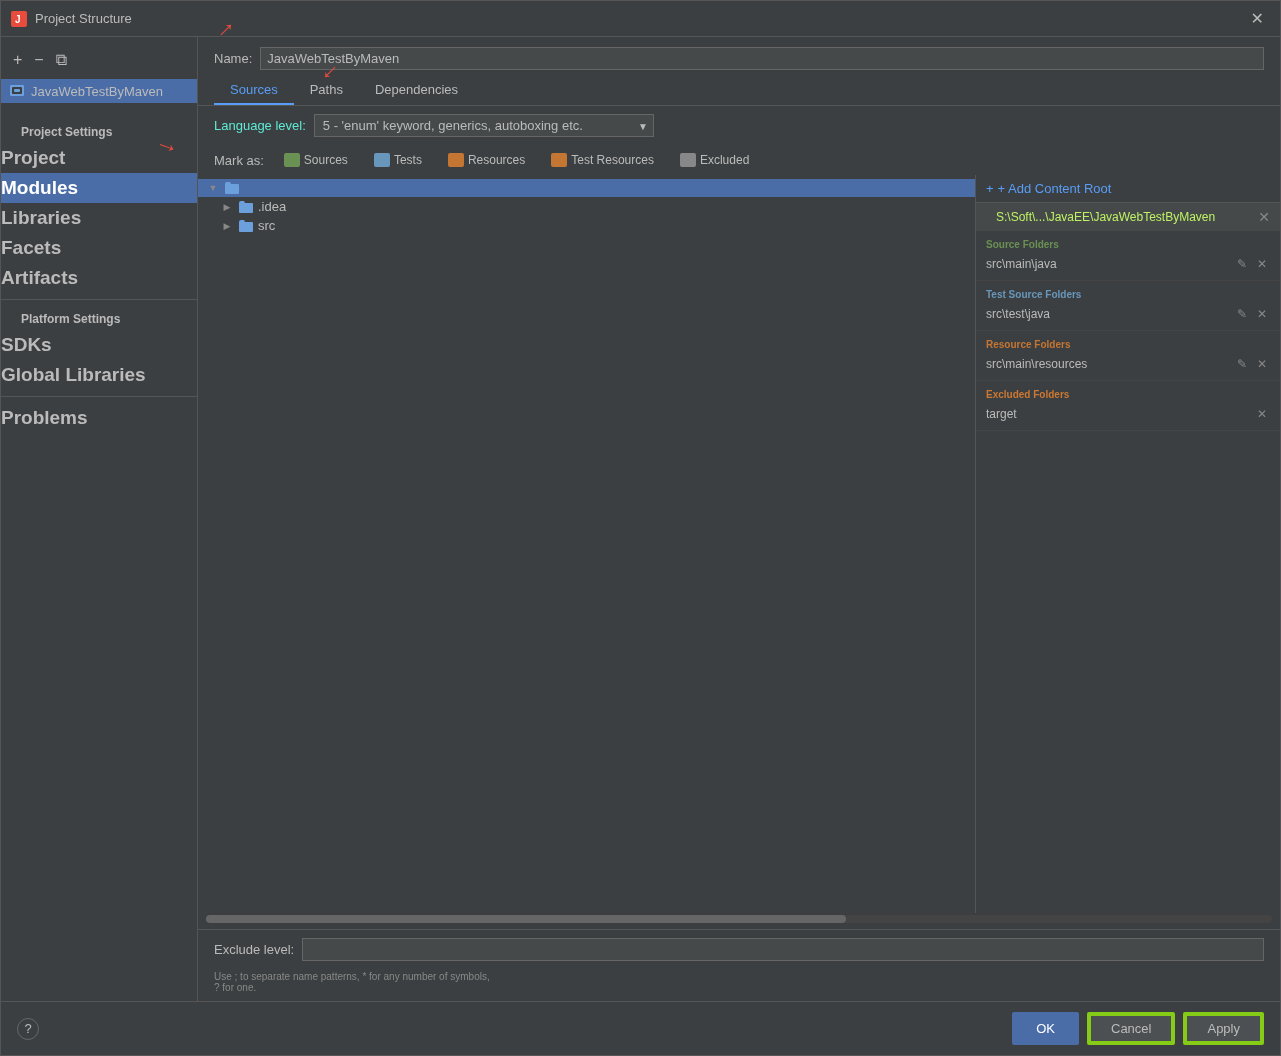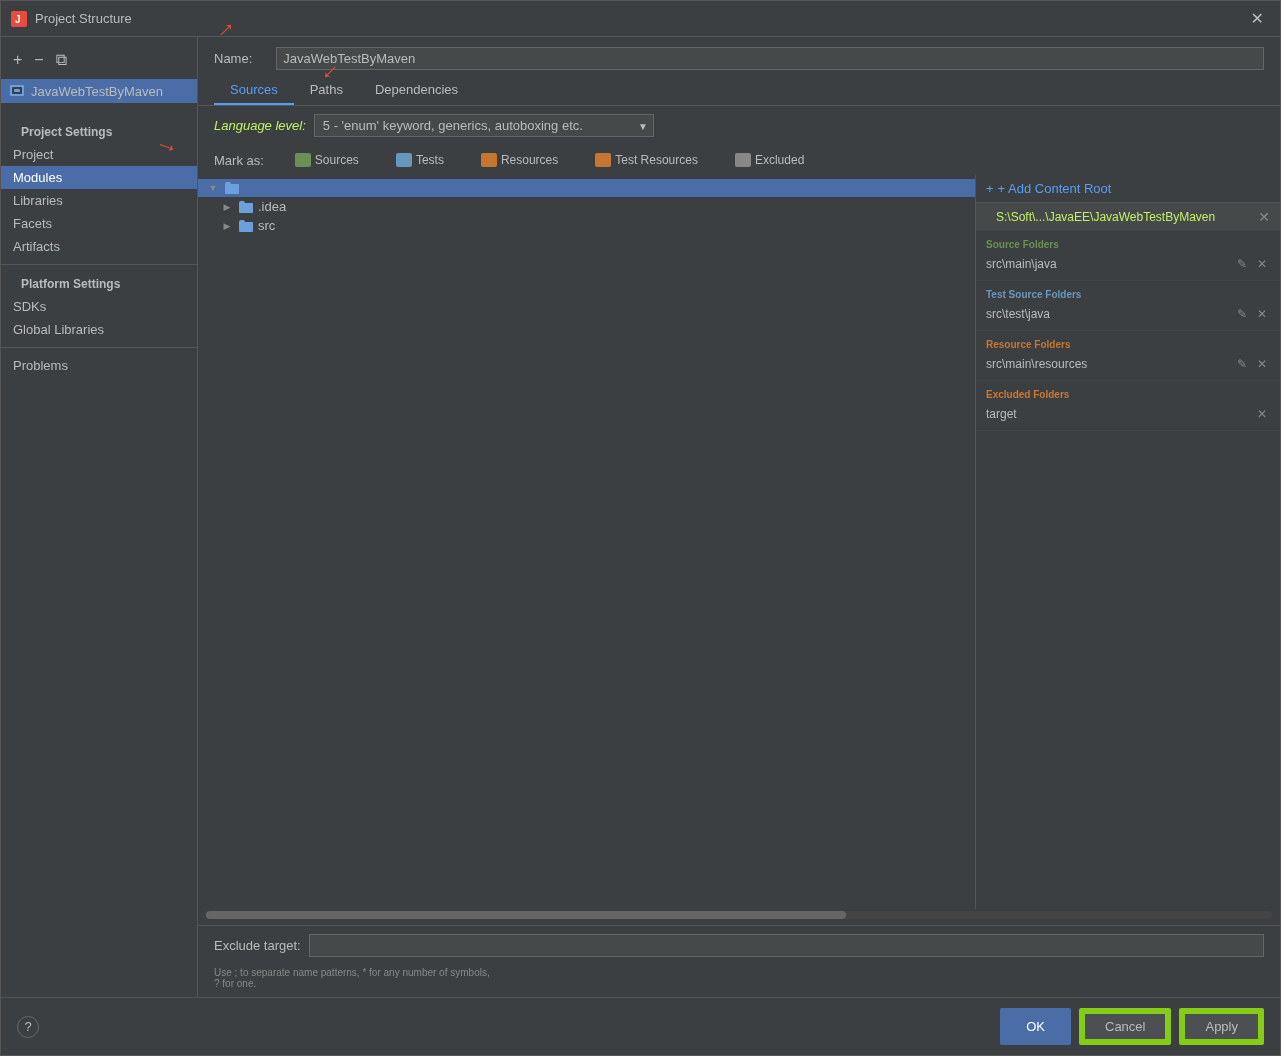--- a/index.html
+++ b/index.html
@@ -85,24 +85,25 @@
       align-items: center;
     }
     .sidebar-section-label {
       color: #bbbbbb;
       font-size: 12px;
       font-weight: bold;
       padding: 6px 12px 4px;
       margin-left: 8px;
     }
     .sidebar-item {
-      padding: 4px 12px;
-      color: #bbbbbb;
-      cursor: pointer;
-      font-size: 13px;
+      padding: 4px 0;
+      color: #bbbbbb;
+      cursor: pointer;
+      font-size: 19px;
+      font-weight: bold;
     }
     .sidebar-item.active {
       background: #4a6da7;
       color: white;
     }
     .sidebar-divider {
       height: 1px;
       background: #555;
       margin: 6px 0;
     }
@@ -128,21 +129,21 @@
       display: flex;
       flex-direction: column;
       background: #3c3f41;
       overflow: hidden;
     }
     
     .name-row {
       display: flex;
       align-items: center;
       padding: 10px 16px 6px;
-      gap: 24px;
+      gap: 8px;
       flex-shrink: 0;
     }
     .name-label {
       color: #bbbbbb;
       font-size: 13px;
       white-space: nowrap;
     }
     .name-input {
       flex: 1;
       background: #45494a;
@@ -171,21 +172,21 @@
       border-bottom: 2px solid #589df6;
     }
     
     .lang-row {
       display: flex;
       align-items: center;
       padding: 8px 16px;
       gap: 8px;
       flex-shrink: 0;
     }
-    .lang-label { color: #bef264; font-size: 13px; font-style: italic; }
+    .lang-label { color: #5eead4; font-size: 13px; }
     .lang-select {
       background: #45494a;
       border: 1px solid #666;
       color: #bbbbbb;
       padding: 3px 24px 3px 8px;
       font-size: 13px;
       outline: none;
       cursor: pointer;
       appearance: none;
       -webkit-appearance: none;
@@ -202,21 +203,21 @@
       transform: translateY(-50%);
       color: #bbbbbb;
       pointer-events: none;
       font-size: 10px;
     }
     
     .mark-row {
       display: flex;
       align-items: center;
       padding: 6px 16px;
-      gap: 25px;
+      gap: 14px;
       flex-shrink: 0;
       flex-wrap: wrap;
     }
     .mark-label { color: #bbbbbb; font-size: 13px; }
     .mark-btn {
       display: flex;
       align-items: center;
       gap: 4px;
       background: none;
       border: none;
@@ -412,21 +413,21 @@
       color: #bbbbbb;
       background: none;
       cursor: pointer;
       font-size: 13px;
       display: flex;
       align-items: center;
       justify-content: center;
     }
     .dialog-btn {
       padding: 5px 20px;
-      border: 6px solid #84cc16;
+      border: 4px solid #84cc16;
       border-radius: 2px;
       cursor: pointer;
       font-size: 13px;
       background: #4c5052;
       color: #bbbbbb;
     }
     .dialog-btn.primary {
       background: #4a6da7;
       border-color: #4a6da7;
       color: white;
@@ -649,21 +650,21 @@
         </div>
       </div>
 
       <div style="padding: 2px 8px;">
         <div class="scrollbar-area">
           <div class="scrollbar-thumb"></div>
         </div>
       </div>
 
       <div class="exclude-row">
-        <span class="exclude-label">Exclude target:</span>
+        <span class="exclude-label">Exclude level:</span>
         <input class="exclude-input" type="text" style="">
       </div>
       <div class="exclude-hint">
         Use ; to separate name patterns, * for any number of symbols,<br>? for one.
       </div>
     </div>
   </div>
 
   <div class="dialog-footer">
     <div class="footer-left">

